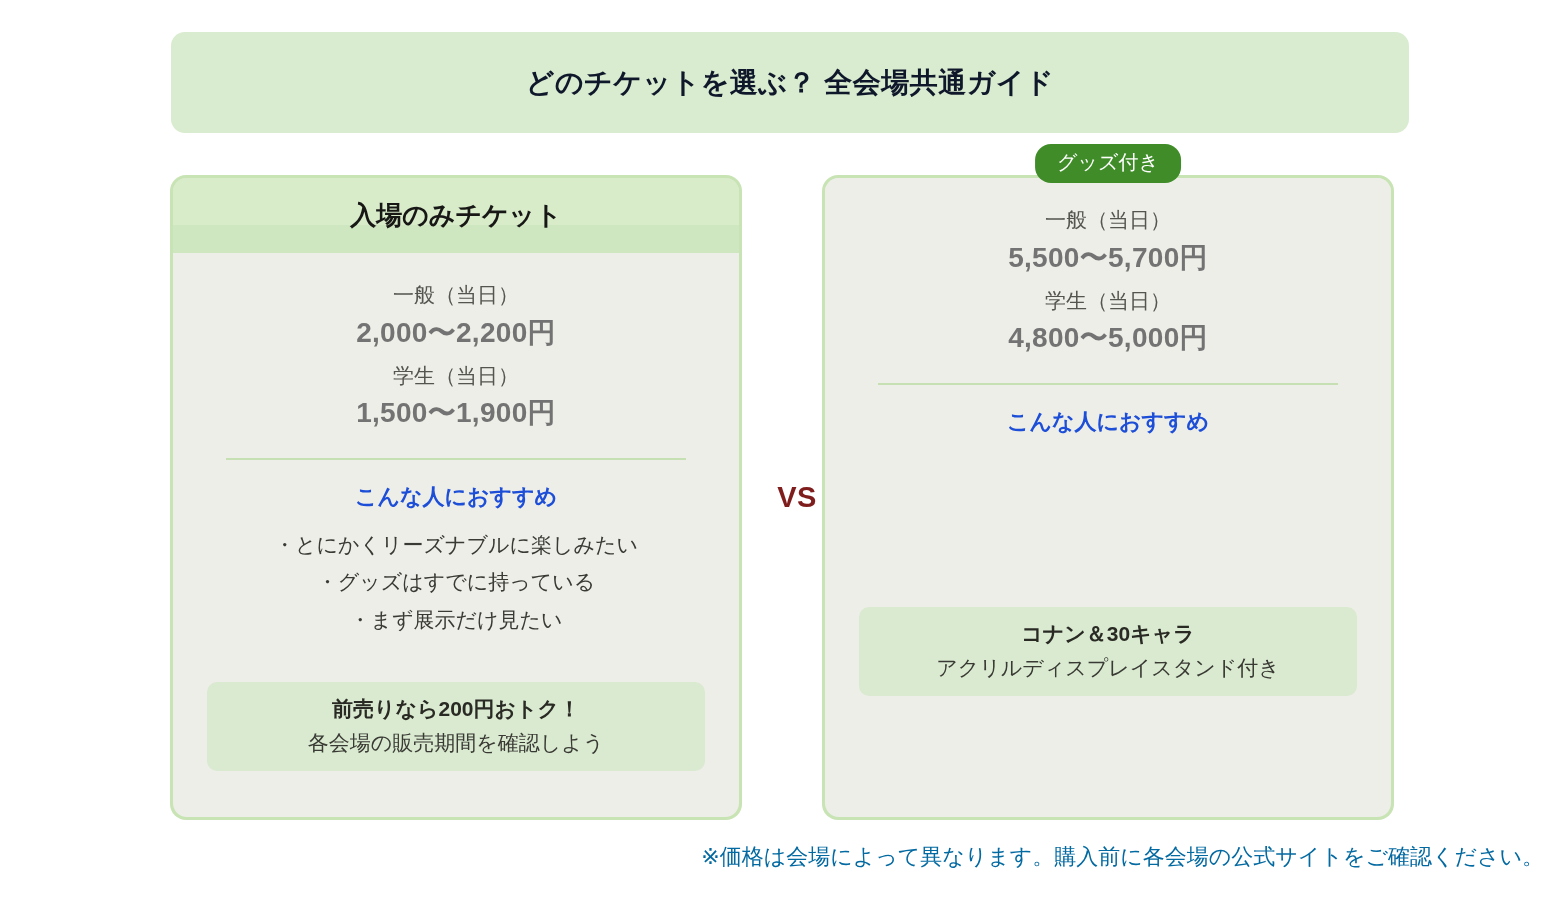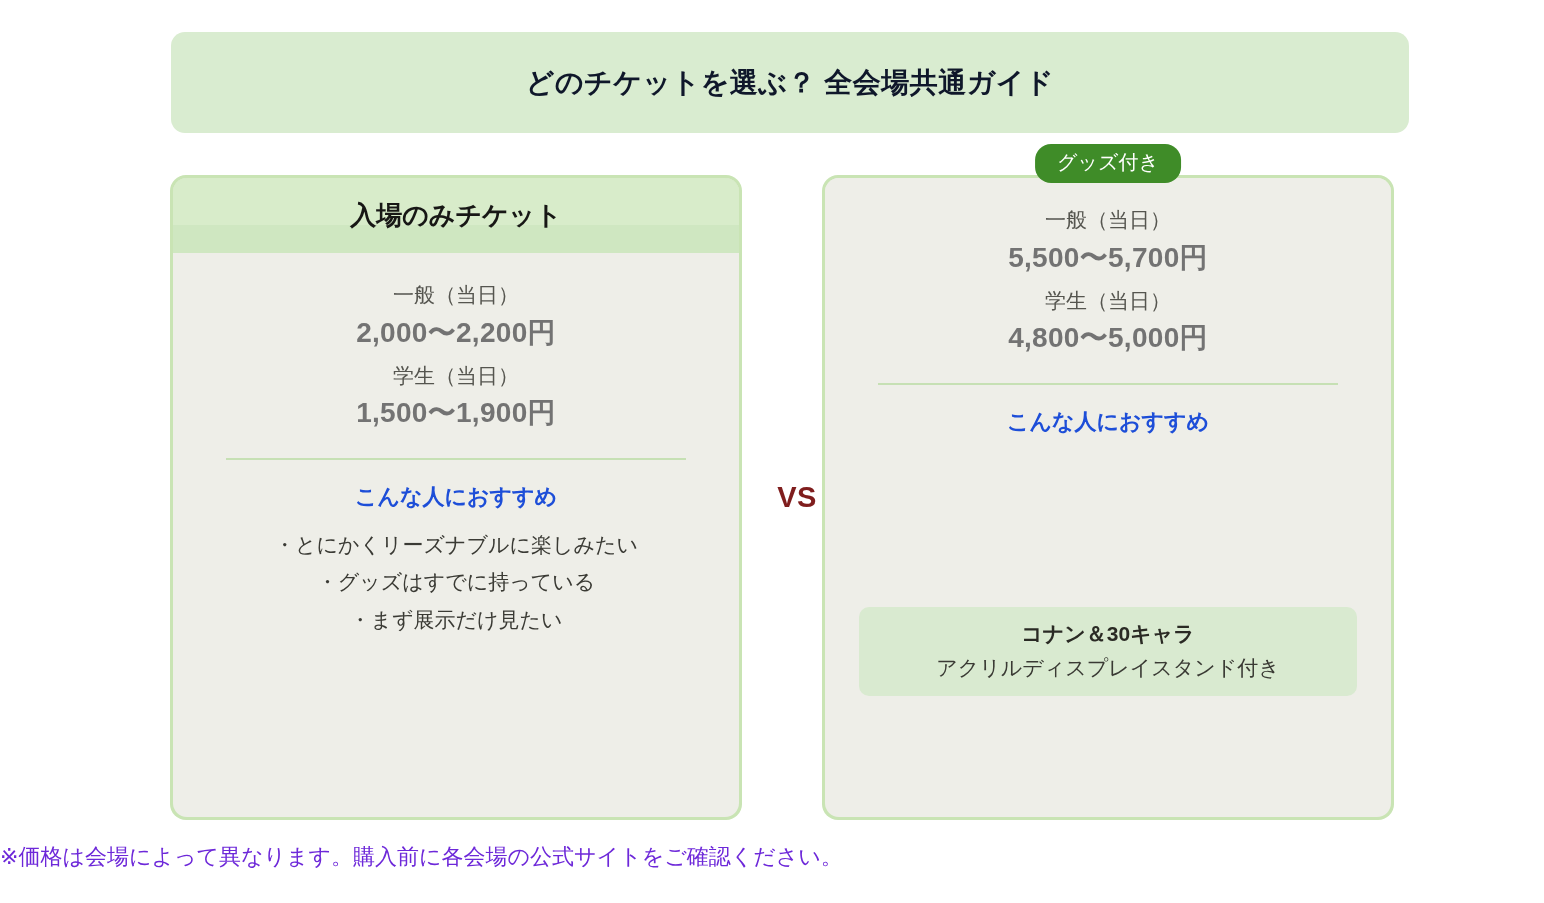--- a/index.html
+++ b/index.html
@@ -211,23 +211,23 @@
     color: #7f1d1d;
     letter-spacing: 0.5px;
   }
 
   
   .footnote {
     position: absolute;
     left: 0;
     top: 842px;
     width: 1544px;
-    text-align: left;
+    text-align: right;
     font-size: 22px;
-    color: #6d28d9;
+    color: #0369a1;
     white-space: nowrap;
   }
 </style>
 </head>
 <body>
 
 <div class="page">
 
   <div class="title-banner">
     <div class="title-banner-text">どのチケットを選ぶ？ 全会場共通ガイド</div>
@@ -252,20 +252,24 @@
           <hr class="divider">
 
           <div class="rec-title">こんな人におすすめ</div>
 
           <ul class="rec-list">
             <li class="rec-item">・とにかくリーズナブルに楽しみたい</li>
             <li class="rec-item">・グッズはすでに持っている</li>
             <li class="rec-item">・まず展示だけ見たい</li>
           </ul>
 
+          <div class="note-box">
+            <span class="note-strong">前売りなら200円おトク！</span>
+            <span class="note-sub">各会場の販売期間を確認しよう</span>
+          </div>
 
         </div>
       </div>
     </div>
 
     <div class="vs-label">VS</div>
 
     <div class="card right">
       <div class="card-badge">グッズ付き</div>
       <div class="card-inner">

